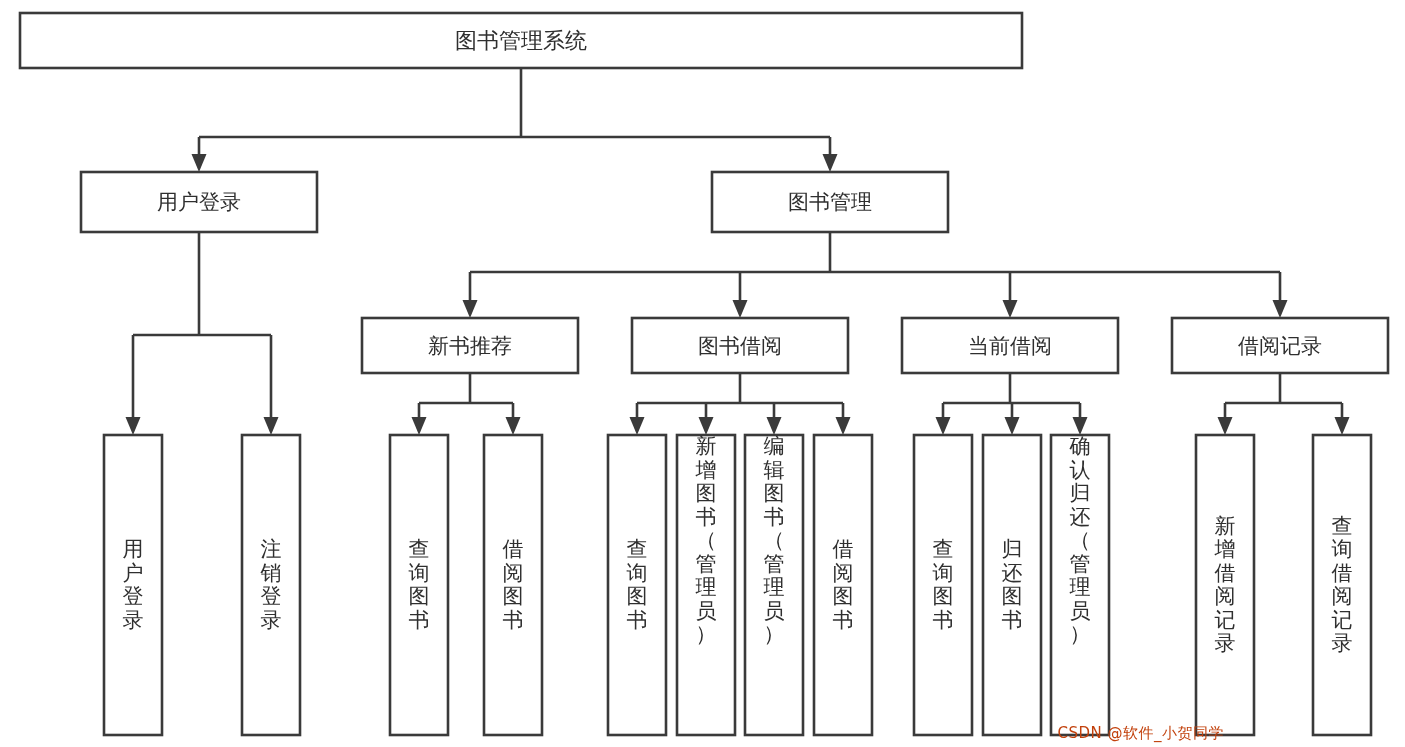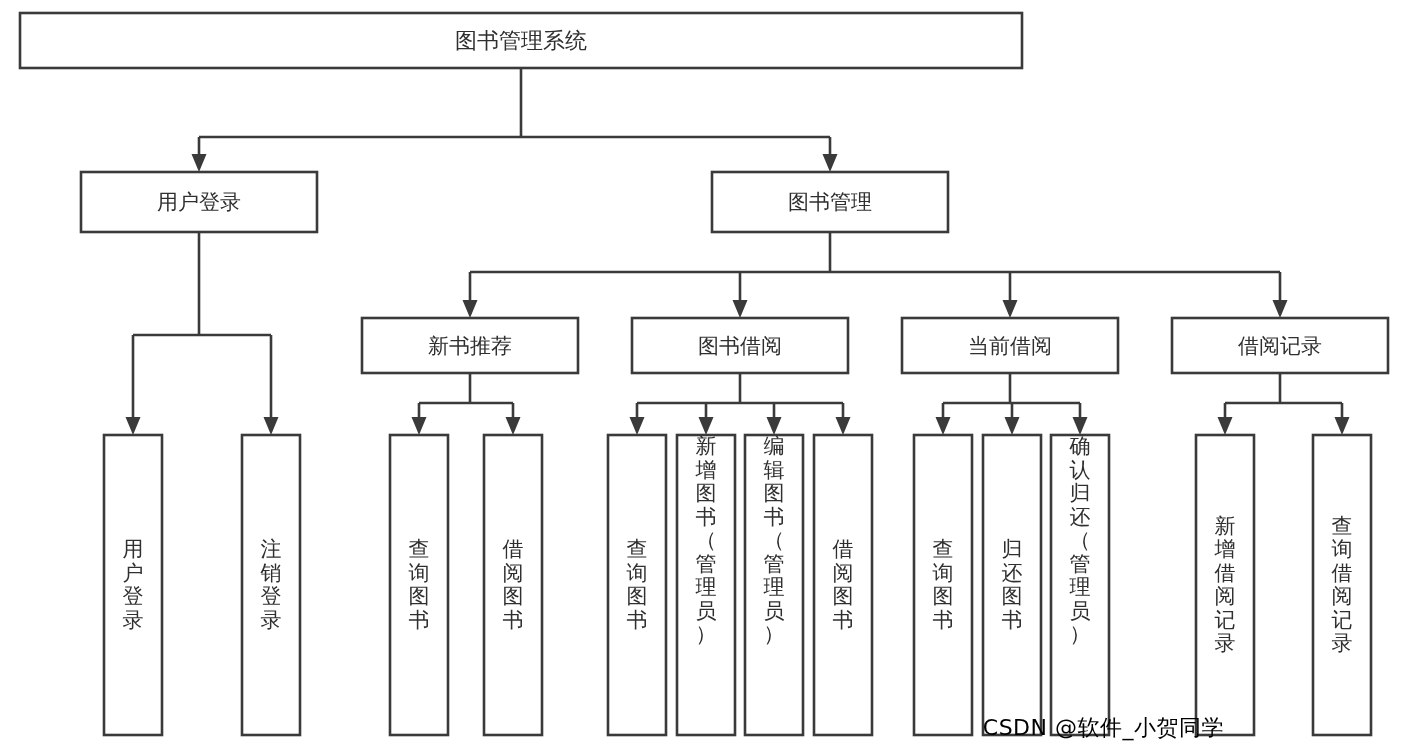--- a/index.html
+++ b/index.html
@@ -57,22 +57,22 @@
     text-anchor: middle;
   }
   .title-label {
     font-size: 22px;
   }
   .watermark-text {
     position: absolute;
     right: 8px;
     bottom: 4px;
     font-family: "DejaVu Sans", "Liberation Sans", sans-serif;
-    font-size: 22px;
-    color: #000000;
+    font-size: 15px;
+    color: #c2410c;
     letter-spacing: 0.5px;
     white-space: nowrap;
     user-select: none;
   }
 </style>
 </head>
 <body>
 
 <div id="diagram-root">
   <svg id="chart-svg" viewBox="0 0 1405 747" xmlns="http://www.w3.org/2000/svg">

